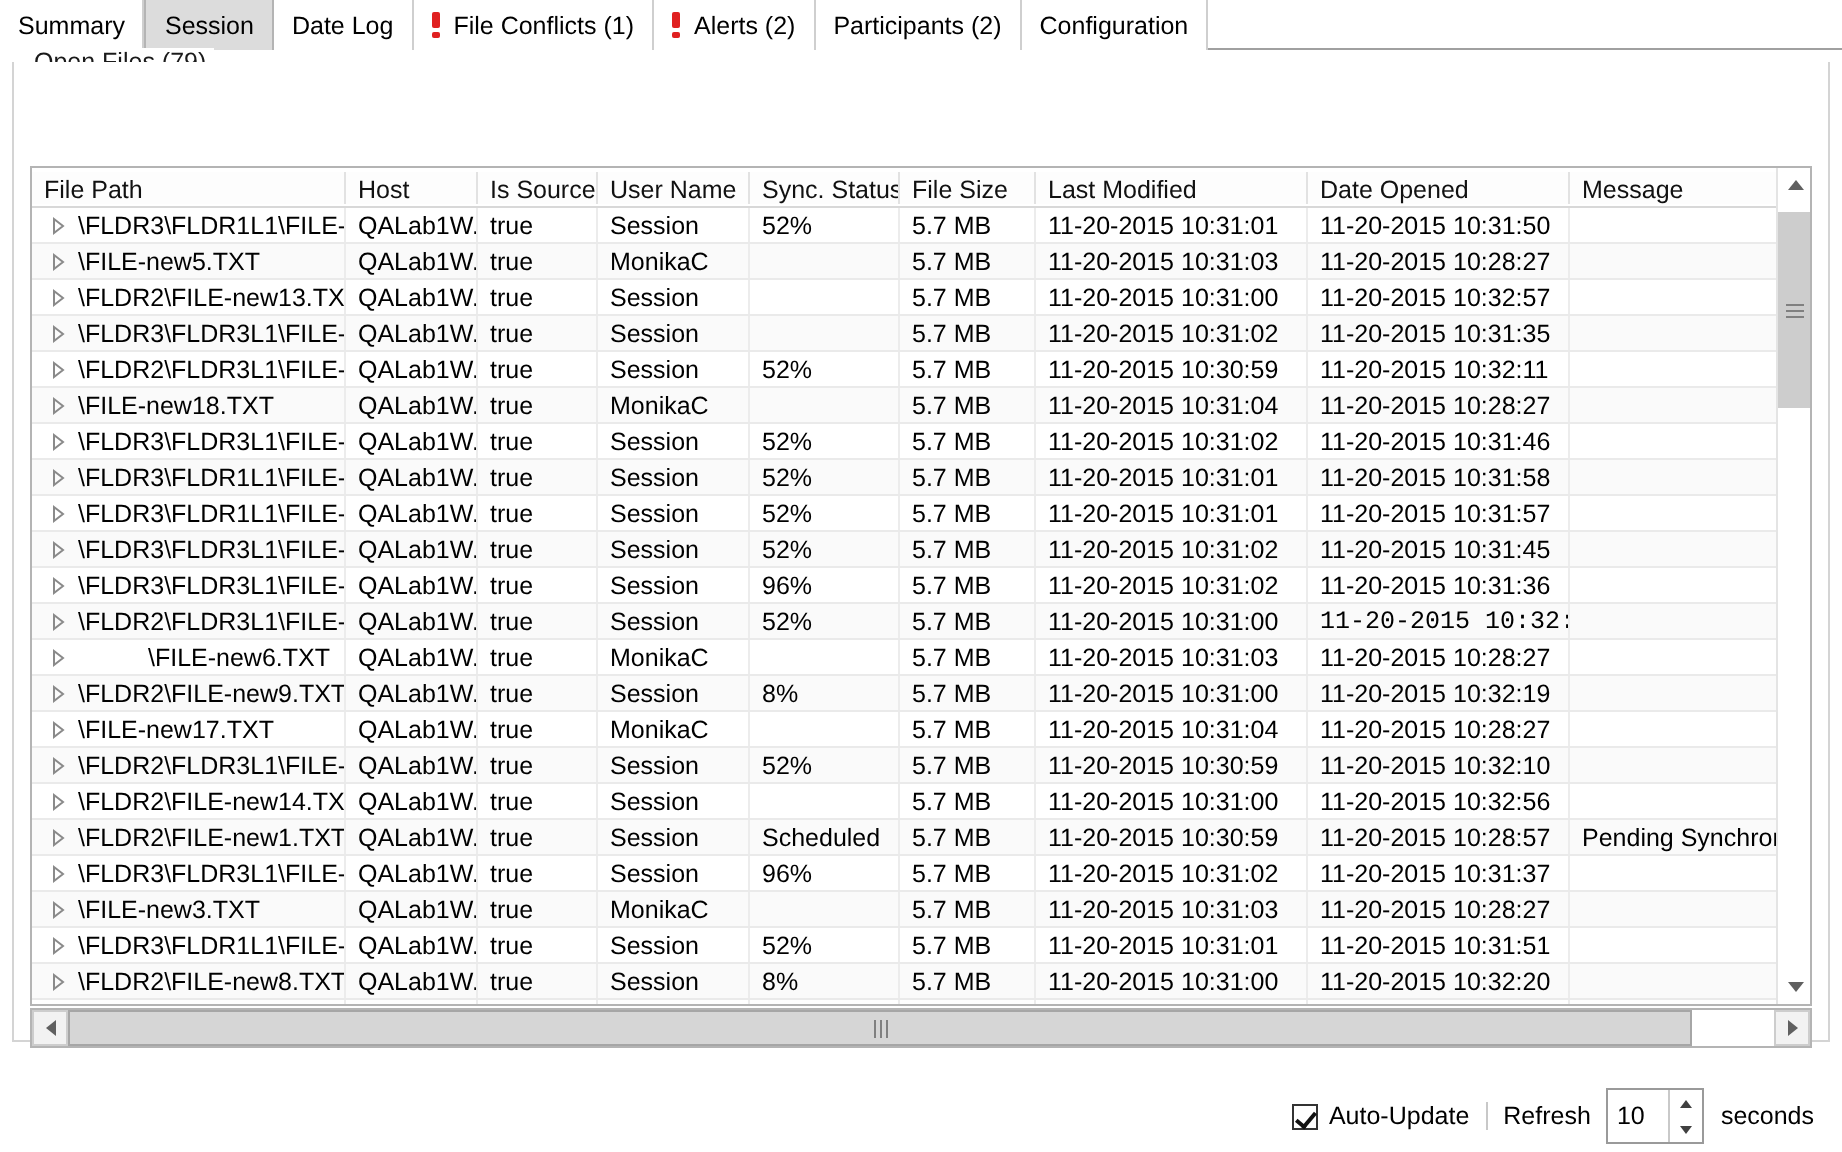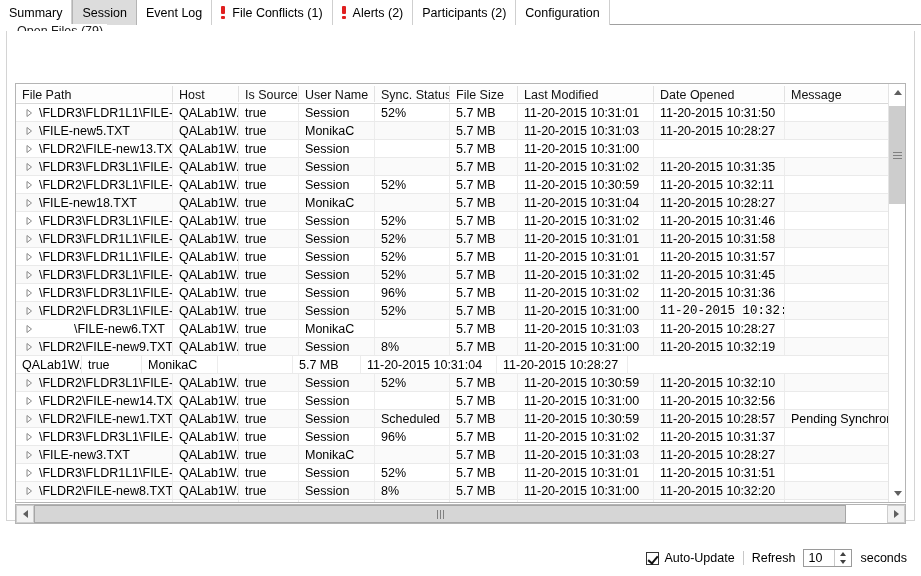--- a/index.html
+++ b/index.html
@@ -268,21 +268,21 @@
     content: "";
     position: absolute;
     left: 3px; top: 1px;
     width: 4px; height: 8px;
     border: solid #111;
     border-width: 0 2px 2px 0;
     transform: rotate(40deg);
   }
   .spin {
     display: flex; align-items: stretch;
-    height: 18px;
+    height: 28px;
     border: 1px solid #9a9a9a;
     background: #fff;
   }
   .spin input {
     width: 30px; border: none; outline: none;
     font-family: "Liberation Sans", sans-serif;
     font-size: 12.5px; padding-left: 4px;
     color: #000;
   }
   .spin .btns {
@@ -312,21 +312,21 @@
 <body>
 
 <div class="tabstrip" id="tabstrip">
     <div class="tab">
       <span>Summary</span>
     </div>
     <div class="tab selected">
       <span>Session</span>
     </div>
     <div class="tab">
-      <span>Event Log</span>
+      <span>Date Log</span>
     </div>
     <div class="tab">
       <span class="bang"></span>
       <span>File Conflicts (1)</span>
     </div>
     <div class="tab">
       <span class="bang"></span>
       <span>Alerts (2)</span>
     </div>
     <div class="tab">
@@ -427,20 +427,21 @@
               </svg>
             </span>
             <span>\FLDR2\FILE-new13.TXT</span>
           </div>
           <div class="cell" style="width: 66px; flex: 0 0 66px;">QALab1W...</div>
           <div class="cell" style="width: 60px; flex: 0 0 60px;">true</div>
           <div class="cell" style="width: 76px; flex: 0 0 76px;">Session</div>
           <div class="cell" style="width: 75px; flex: 0 0 75px;"></div>
           <div class="cell" style="width: 68px; flex: 0 0 68px;">5.7 MB</div>
           <div class="cell" style="width: 136px; flex: 0 0 136px;">11-20-2015 10:31:00</div>
+          <div class="cell" style="width: 131px; flex: 0 0 131px;">11-20-2015 10:32:57</div>
           <div class="cell" style="width: 105px; flex: 0 0 105px;"></div>
         </div>
         <div class="row alt">
           <div class="cell path" style="width: 157px; flex: 0 0 157px;">
             <span class="triwrap">
               <svg width="10" height="10" viewBox="0 0 10 10">
                 <path d="M3 1.5 L7.5 5 L3 8.5 Z" fill="none" stroke="#8a8a8a" stroke-width="1"></path>
               </svg>
             </span>
             <span>\FLDR3\FLDR3L1\FILE-new</span>
@@ -628,20 +629,28 @@
           <div class="cell" style="width: 66px; flex: 0 0 66px;">QALab1W...</div>
           <div class="cell" style="width: 60px; flex: 0 0 60px;">true</div>
           <div class="cell" style="width: 76px; flex: 0 0 76px;">Session</div>
           <div class="cell" style="width: 75px; flex: 0 0 75px;">8%</div>
           <div class="cell" style="width: 68px; flex: 0 0 68px;">5.7 MB</div>
           <div class="cell" style="width: 136px; flex: 0 0 136px;">11-20-2015 10:31:00</div>
           <div class="cell" style="width: 131px; flex: 0 0 131px;">11-20-2015 10:32:19</div>
           <div class="cell" style="width: 105px; flex: 0 0 105px;"></div>
         </div>
         <div class="row">
+          <div class="cell path" style="width: 157px; flex: 0 0 157px;">
+            <span class="triwrap">
+              <svg width="10" height="10" viewBox="0 0 10 10">
+                <path d="M3 1.5 L7.5 5 L3 8.5 Z" fill="none" stroke="#8a8a8a" stroke-width="1"></path>
+              </svg>
+            </span>
+            <span>\FILE-new17.TXT</span>
+          </div>
           <div class="cell" style="width: 66px; flex: 0 0 66px;">QALab1W...</div>
           <div class="cell" style="width: 60px; flex: 0 0 60px;">true</div>
           <div class="cell" style="width: 76px; flex: 0 0 76px;">MonikaC</div>
           <div class="cell" style="width: 75px; flex: 0 0 75px;"></div>
           <div class="cell" style="width: 68px; flex: 0 0 68px;">5.7 MB</div>
           <div class="cell" style="width: 136px; flex: 0 0 136px;">11-20-2015 10:31:04</div>
           <div class="cell" style="width: 131px; flex: 0 0 131px;">11-20-2015 10:28:27</div>
           <div class="cell" style="width: 105px; flex: 0 0 105px;"></div>
         </div>
         <div class="row alt">

